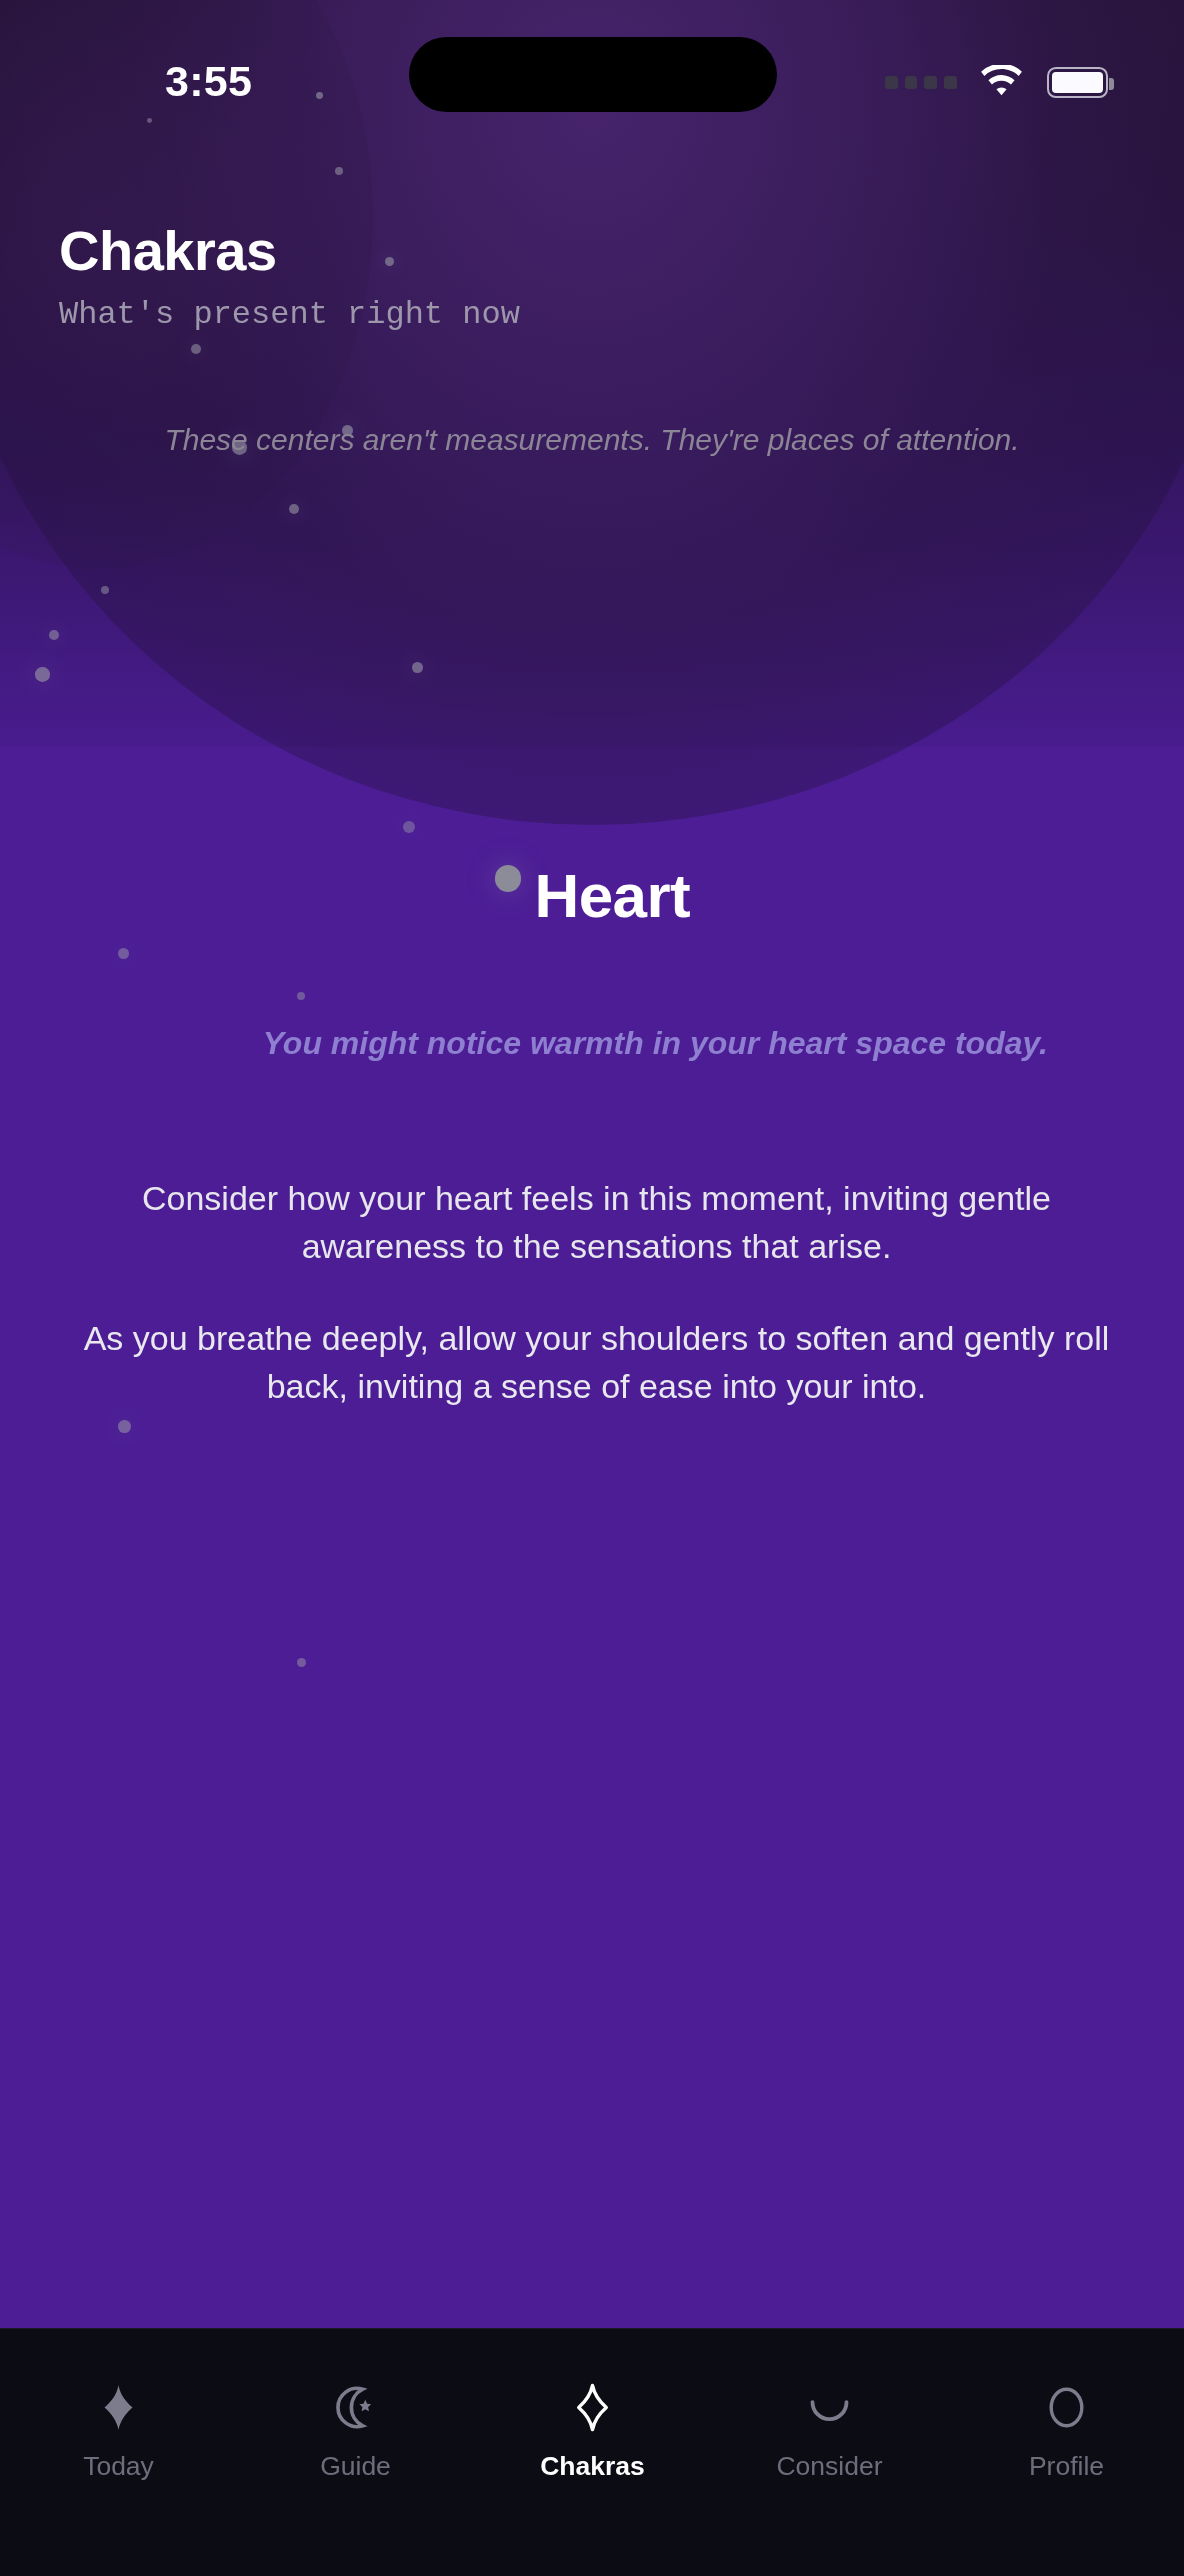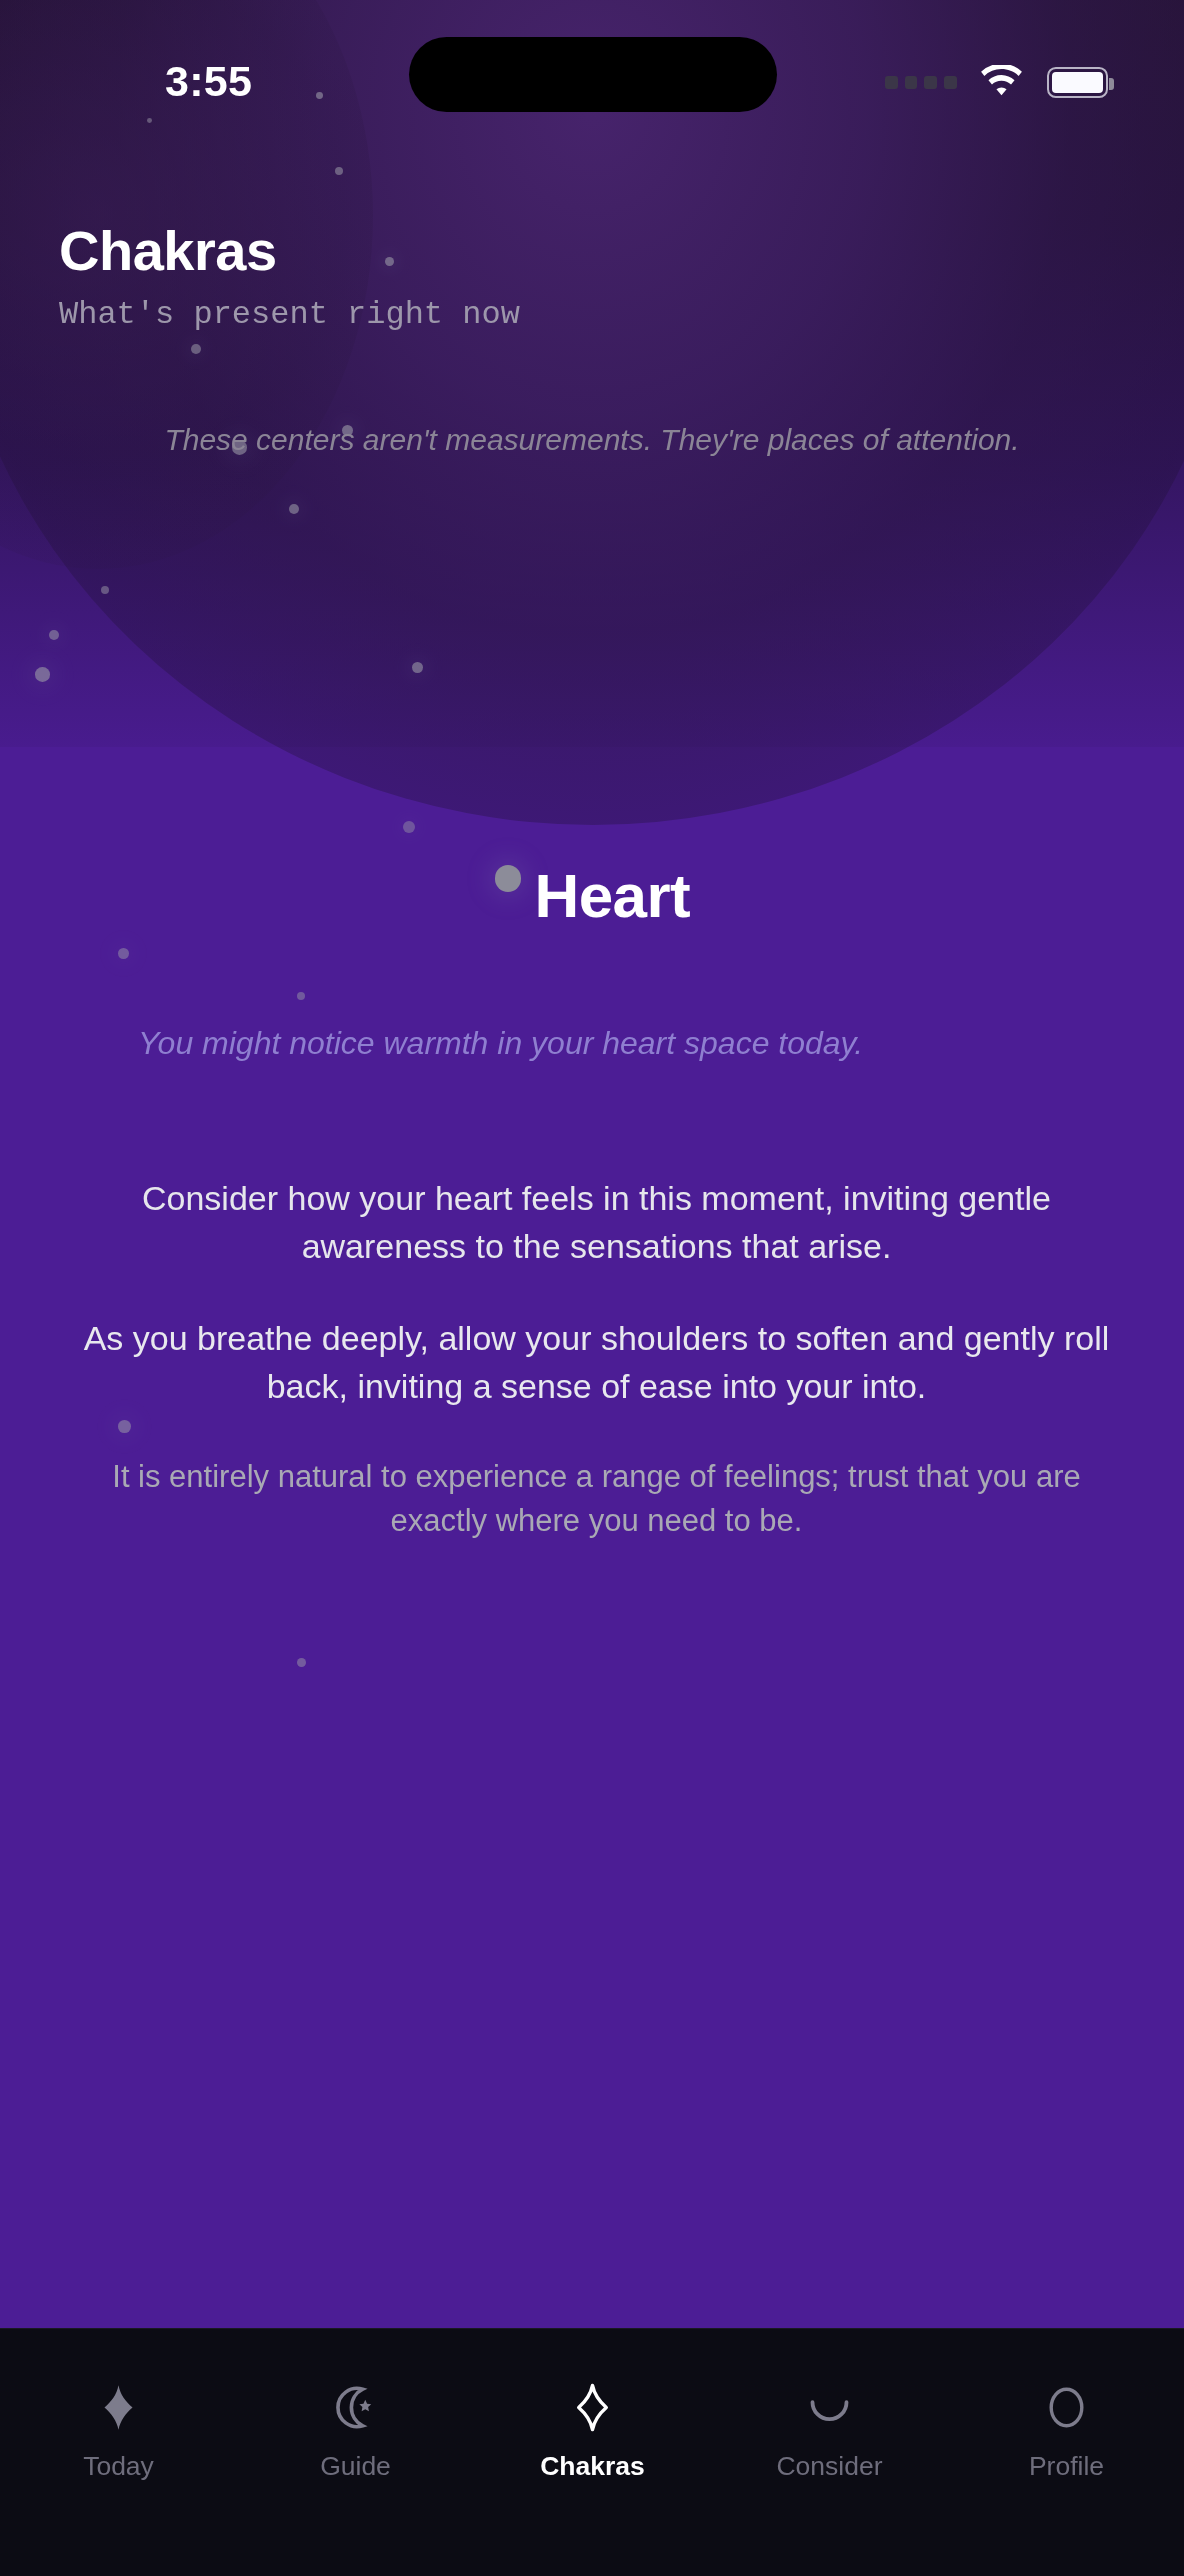--- a/index.html
+++ b/index.html
@@ -118,23 +118,23 @@
     background:#8c8c99;
     box-shadow:0 0 21.6px 8.8px rgba(120,110,170,0.18);
     flex:none;
   }
   .chakra-name {
     font-size:62px; font-weight:700; color:#ffffff;
     letter-spacing:-0.6px; line-height:1;
   }
   .chakra-cue {
     position:absolute; left:138px; top:1022px;
-    width:910px; text-align:left;
+    width:910px; text-align:right;
     font-size:32px; font-style:italic; color:#8f7fd0;
-    line-height:1.32; z-index:20;
+    line-height:1.32; z-index:20;font-weight:bold;
   }
 
   .body-copy { position:absolute; left:0; top:1175px; width:1185px; z-index:20;padding-left:8px; }
   .para {
     text-align:center; margin:0 auto;
     line-height:1.40; font-weight:400;
   }
   .para.p1 { width:992px; font-size:34px; color:#e6e6ec; margin-bottom:45px; }
   .para.p2 { width:1028px; font-size:34px; color:#e8e8ee; margin-bottom:45px; }
   .para.p3 { width:982px; font-size:31px; color:#a9a9b4; }
@@ -223,21 +223,20 @@
 
   <div class="chakra-head">
     <span class="chakra-dot"></span>
     <span class="chakra-name">Heart</span>
   </div>
   <div class="chakra-cue">You might notice warmth in your heart space today.</div>
 
   <div class="body-copy">
     <p class="para p1">Consider how your heart feels in this moment, inviting gentle awareness to the sensations that arise.</p>
     <p class="para p2">As you breathe deeply, allow your shoulders to soften and gently roll back, inviting a sense of ease into your into.</p>
-    <p class="para p3">It is entirely natural to experience a range of feelings; trust that you are exactly where you need to be.</p>
   </div>
 
   <div class="star" style="left:118px;top:1420px;width:12.8px;height:12.8px;opacity:.55;box-shadow:0 0 19.6px 7.9px rgba(120,110,170,.14);"></div>
   <div class="star" style="left:297px;top:1658px;width:8.8px;height:8.8px;opacity:.5;"></div>
 
   <div class="tabbar">
 
     <div class="tab">
       <svg class="tab-ic" viewBox="0 0 24 24">
         <path d="M12 1.5c.9 4.5 3.3 7.6 6.6 10.5-3.3 2.9-5.7 6-6.6 10.5-.9-4.5-3.3-7.6-6.6-10.5C8.7 9.1 11.1 6 12 1.5z" fill="#7d7c8c"></path>

